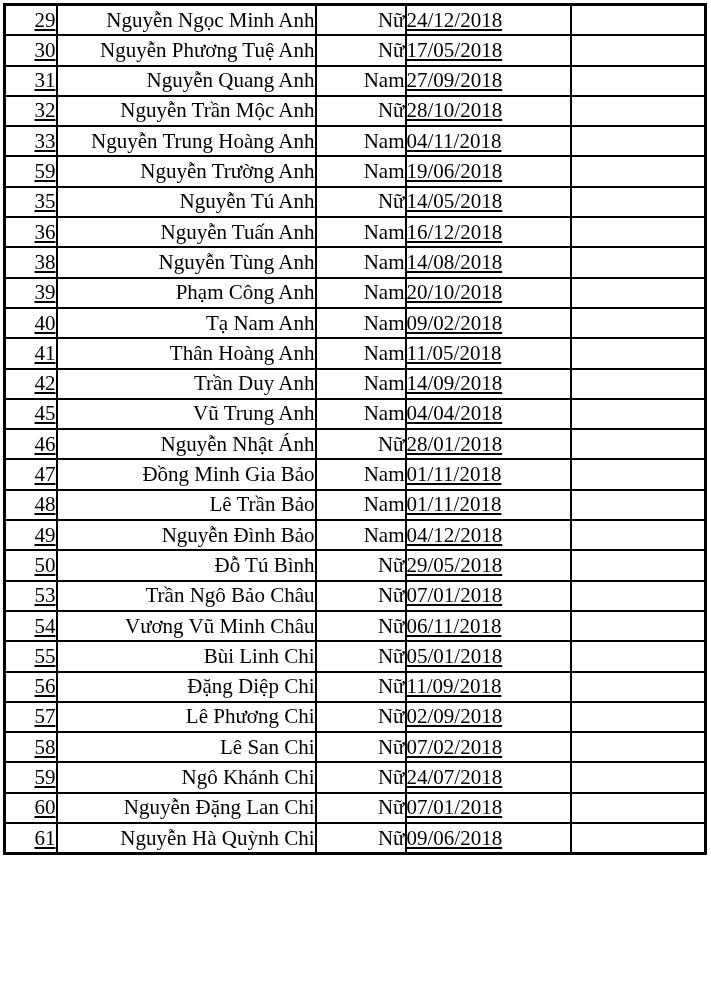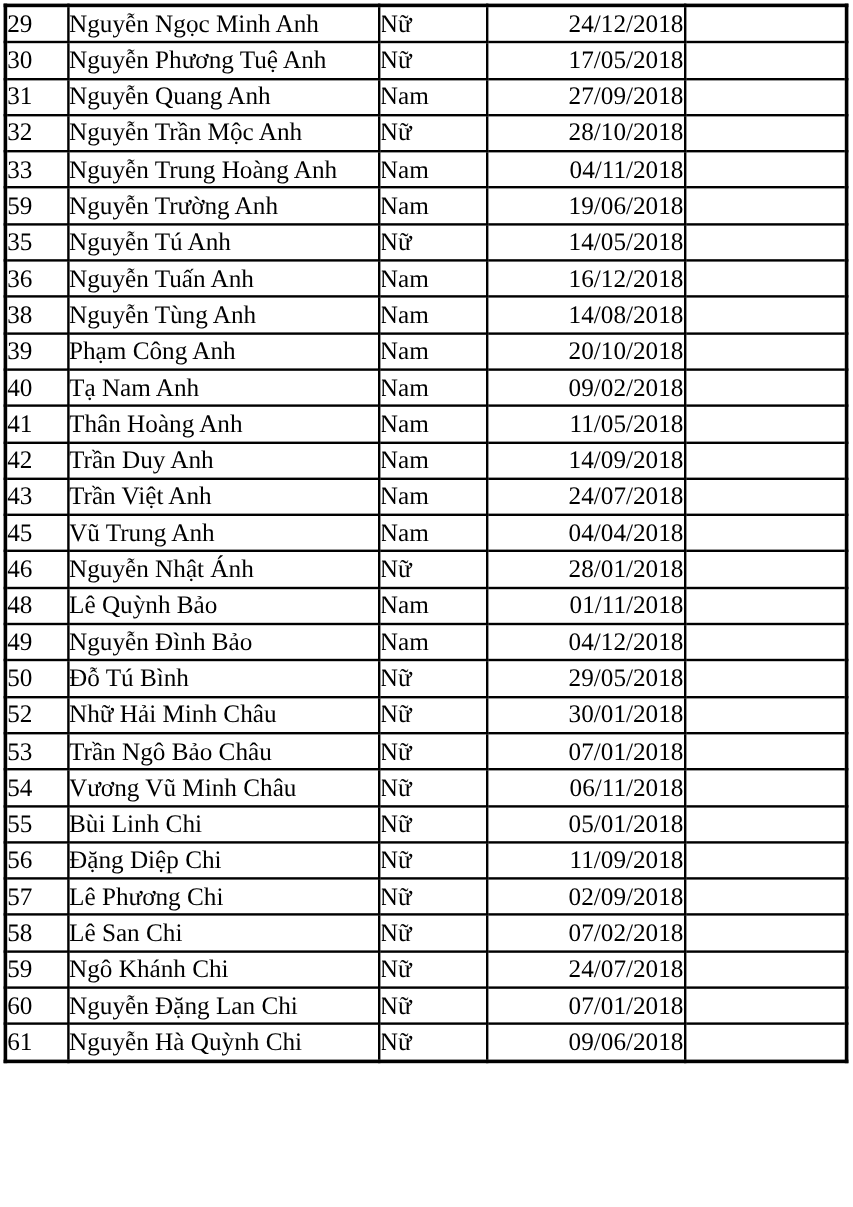--- a/index.html
+++ b/index.html
@@ -24,24 +24,24 @@
   table.roster td {
     border: 2px solid #000000;
     height: 28.3px;
     padding: 0;
     font-size: 21px;
     line-height: 1.1;
     vertical-align: middle;
     white-space: nowrap;
     overflow: hidden;
   }
-  td.c-num    { text-align: left; }
-  td.c-name   { text-align: left; padding-left: 4px; }
-  td.c-gender { text-align: left; border-radius: 10px; }
-  td.c-dob    { text-align: right; }
+  td.c-num    { text-align: right; text-decoration: underline; }
+  td.c-name   { text-align: right; padding-left: 4px; }
+  td.c-gender { text-align: right; }
+  td.c-dob    { text-align: left; text-decoration: underline; }
   td.c-notes  { }
 </style>
 </head>
 <body>
 
 <table class="roster">
   <colgroup>
     <col style="width:52px">
     <col style="width:259px">
     <col style="width:90px">
@@ -147,49 +147,49 @@
   </tr>
 
   <tr>
     <td class="c-num">42</td>
     <td class="c-name">Trần Duy Anh</td>
     <td class="c-gender">Nam</td>
     <td class="c-dob">14/09/2018</td>
     <td class="c-notes"></td>
   </tr>
 
-  <tr>
-    <td class="c-num">43</td>
-    <td class="c-name">Trần Việt Anh</td>
-    <td class="c-gender">Nam</td>
-    <td class="c-dob">24/07/2018</td>
-    <td class="c-notes"></td>
-  </tr>
 
 
   <tr>
     <td class="c-num">45</td>
     <td class="c-name">Vũ Trung Anh</td>
     <td class="c-gender">Nam</td>
     <td class="c-dob">04/04/2018</td>
     <td class="c-notes"></td>
   </tr>
 
   <tr>
     <td class="c-num">46</td>
     <td class="c-name">Nguyễn Nhật Ánh</td>
     <td class="c-gender">Nữ</td>
     <td class="c-dob">28/01/2018</td>
     <td class="c-notes"></td>
   </tr>
 
+  <tr>
+    <td class="c-num">47</td>
+    <td class="c-name">Đồng Minh Gia Bảo</td>
+    <td class="c-gender">Nam</td>
+    <td class="c-dob">01/11/2018</td>
+    <td class="c-notes"></td>
+  </tr>
 
   <tr>
     <td class="c-num">48</td>
-    <td class="c-name">Lê Quỳnh Bảo</td>
+    <td class="c-name">Lê Trần Bảo</td>
     <td class="c-gender">Nam</td>
     <td class="c-dob">01/11/2018</td>
     <td class="c-notes"></td>
   </tr>
 
   <tr>
     <td class="c-num">49</td>
     <td class="c-name">Nguyễn Đình Bảo</td>
     <td class="c-gender">Nam</td>
     <td class="c-dob">04/12/2018</td>
@@ -198,27 +198,20 @@
 
   <tr>
     <td class="c-num">50</td>
     <td class="c-name">Đỗ Tú Bình</td>
     <td class="c-gender">Nữ</td>
     <td class="c-dob">29/05/2018</td>
     <td class="c-notes"></td>
   </tr>
 
 
-  <tr>
-    <td class="c-num">52</td>
-    <td class="c-name">Nhữ Hải Minh Châu</td>
-    <td class="c-gender">Nữ</td>
-    <td class="c-dob">30/01/2018</td>
-    <td class="c-notes"></td>
-  </tr>
 
   <tr>
     <td class="c-num">53</td>
     <td class="c-name">Trần Ngô Bảo Châu</td>
     <td class="c-gender">Nữ</td>
     <td class="c-dob">07/01/2018</td>
     <td class="c-notes"></td>
   </tr>
 
   <tr>

